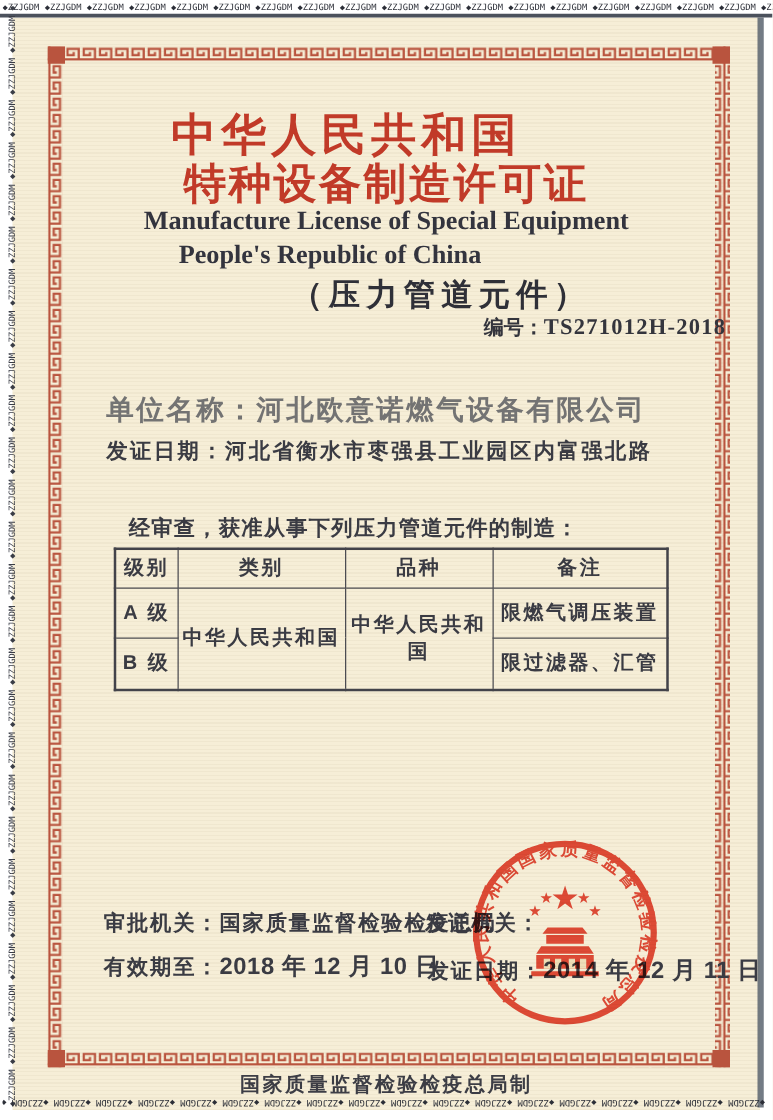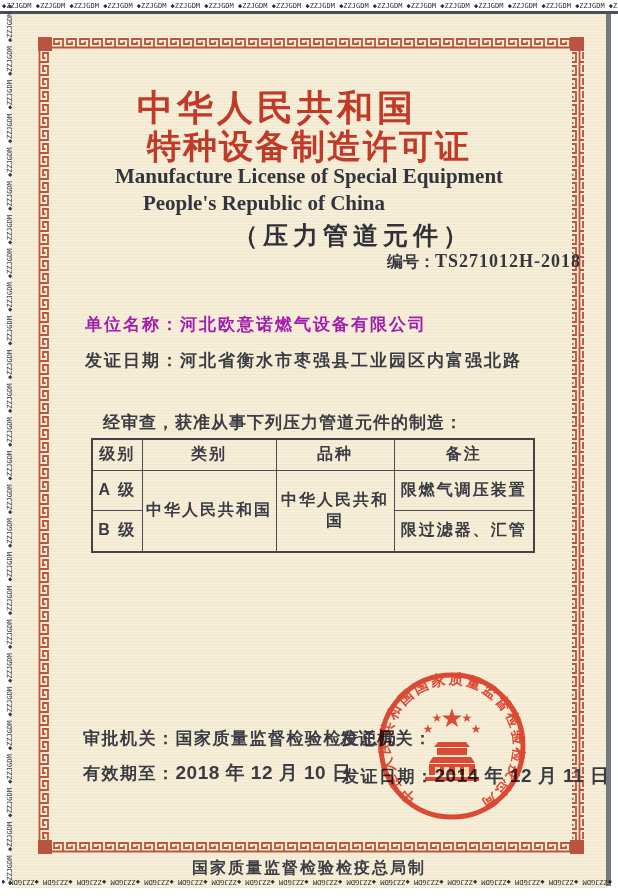--- a/index.html
+++ b/index.html
@@ -30,21 +30,21 @@
   .frame{position:absolute;left:38px;top:37px;}
   
   .abs{position:absolute;white-space:nowrap;}
   .t-red1{left:0;top:84px;width:554px;text-align:center;font-size:36px;font-weight:bold;color:#c13a28;letter-spacing:4px;}
   .t-red2{left:0;top:124px;width:618px;text-align:center;font-size:34px;font-weight:bold;color:#c13a28;letter-spacing:2px;}
   .t-en1{left:0;top:164px;width:618px;text-align:center;font-family:"Liberation Serif","DejaVu Serif",serif;font-size:21px;font-weight:bold;color:#33343e;}
   .t-en2{left:0;top:191px;width:528px;text-align:center;font-family:"Liberation Serif","DejaVu Serif",serif;font-size:21px;font-weight:bold;color:#33343e;}
   .t-sub{left:0;top:219px;width:618px;text-align:center;font-size:25px;font-weight:bold;color:#2f3038;letter-spacing:5px;margin-left:44px;}
   .t-serial{left:387px;top:251px;font-size:16px;font-weight:bold;color:#34353d;}
   .t-serial .serif{font-family:"Liberation Serif","DejaVu Serif",serif;font-size:18px;letter-spacing:1px;}
-  .t-company{left:85px;top:313px;font-size:17px;font-weight:bold;letter-spacing:2px;color:#a21caf;}
+  .t-company{left:85px;top:313px;font-size:22px;font-weight:bold;letter-spacing:2px;color:#737373;}
   .t-address{left:85px;top:349px;font-size:17px;font-weight:bold;letter-spacing:2px;color:#3a3b43;}
   .t-intro{left:103px;top:411px;font-size:17px;font-weight:bold;letter-spacing:1px;color:#3a3b43;}
   
   .lic-table{position:absolute;left:91px;top:438px;border-collapse:collapse;table-layout:fixed;}
   .lic-table td,.lic-table th{
     border:1.5px solid #4c4c52;text-align:center;vertical-align:middle;
     font-size:16px;font-weight:bold;color:#3a3b43;letter-spacing:2px;padding:0 2px;
   }
   .lic-table{border:2px solid #43434a;}
   .col-grade{width:50px;} .col-cat{width:134px;} .col-var{width:118px;} .col-rem{width:140px;}

